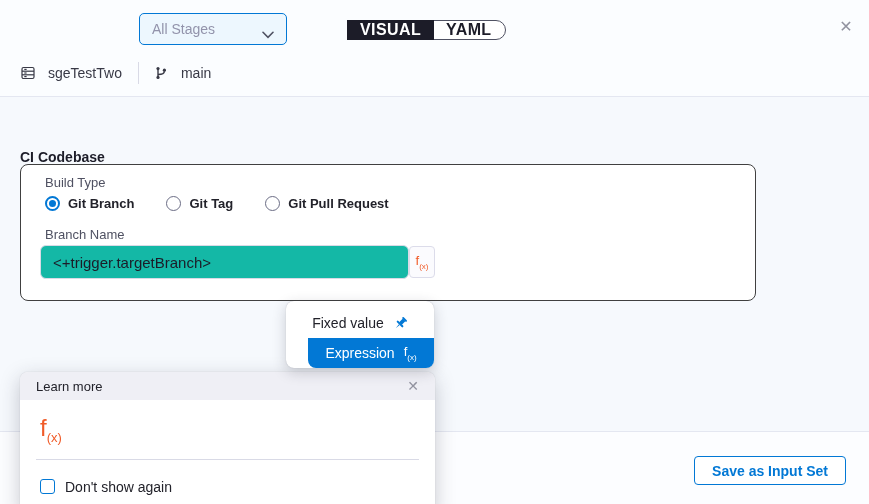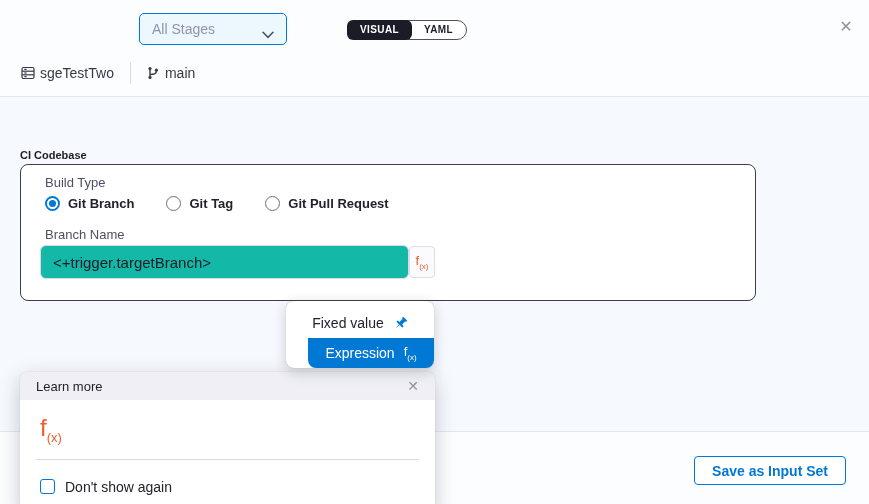--- a/index.html
+++ b/index.html
@@ -20,30 +20,30 @@
     border:1px solid #0278d5; background:#edf7fe; border-radius:5px;
     display:flex; align-items:center; justify-content:space-between;
     padding:0 12px; cursor:pointer;
   }
   .stage-select .val { font-size:14px; color:#9293ab; }
   .view-toggle {
     position:absolute; left:347px; top:20px; height:20px;
     display:flex; align-items:center;
     border:1px solid #4f5162; border-radius:10px; background:#fff;
   }
-  .seg { font-size:10px; font-weight:700; letter-spacing:.4px; line-height:18px; padding:0 13px; border-radius:6px; cursor:pointer;text-align:right; }
+  .seg { font-size:16px; font-weight:700; letter-spacing:.4px; line-height:18px; padding:0 13px; border-radius:0; cursor:pointer;text-align:right; }
   .seg.active { background:#1c1c28; color:#fff; margin:-1px; line-height:20px; }
   .seg.inactive { color:#1c1c28; }
   .close-btn { position:absolute; left:834px; top:14px; width:24px; height:24px; display:flex; align-items:center; justify-content:center; color:#9293a0; font-size:16px; cursor:pointer; }
   .repo-row { position:absolute; left:20px; top:62px; display:flex; align-items:center; font-size:14px; color:#383946; }
-  .repo-row .txt { margin-left:4px; }
+  .repo-row .txt { margin-left:12px; }
   .vdiv { width:1px; height:22px; background:#d9dae6; margin:0 14px 0 16px; }
   .icon16 { width:16px; height:16px; display:inline-block; }
   
-  .section-title { position:absolute; left:20px; top:149px; font-size:11px; font-weight:700; color:#1c1c28; }
+  .section-title { position:absolute; left:20px; top:149px; font-size:14px; font-weight:700; color:#1c1c28; }
   .card {
     position:absolute; left:20px; top:164px; width:736px; height:137px;
     background:#fff; border:1px solid #404040; border-radius:8px;
   }
   .field-label { font-size:13px; color:#4f5162; font-weight:500; }
   .lbl-buildtype { position:absolute; left:24px; top:10px; }
   .radio-row { position:absolute; left:24px; top:31px; display:flex; align-items:center; gap:32px; }
   .radio-item { display:flex; align-items:center; gap:8px; cursor:pointer; }
   .radio-item .rlabel { font-size:13px; font-weight:600; color:#22222a; }
   .rdot { width:15px; height:15px; border-radius:50%; border:1.5px solid #6b6d85; background:#fff; position:relative; }

